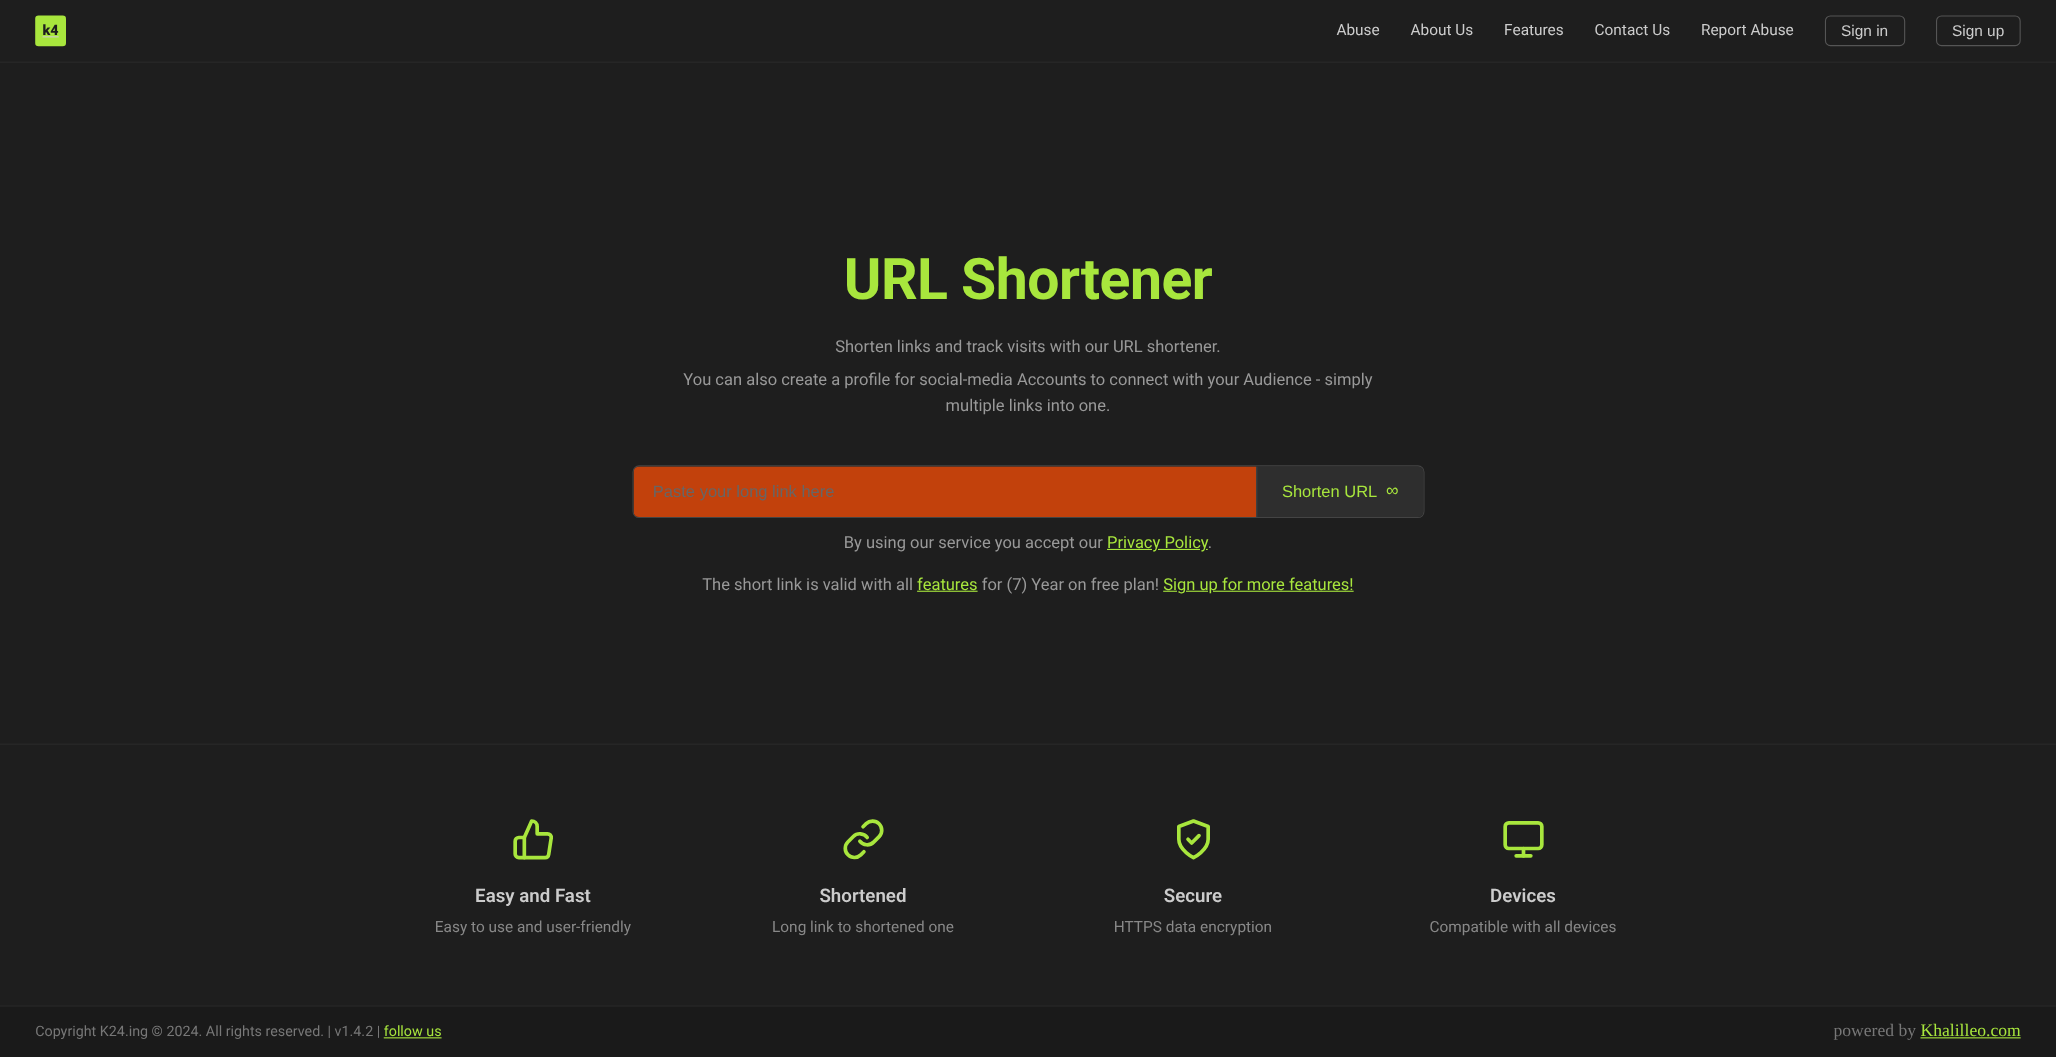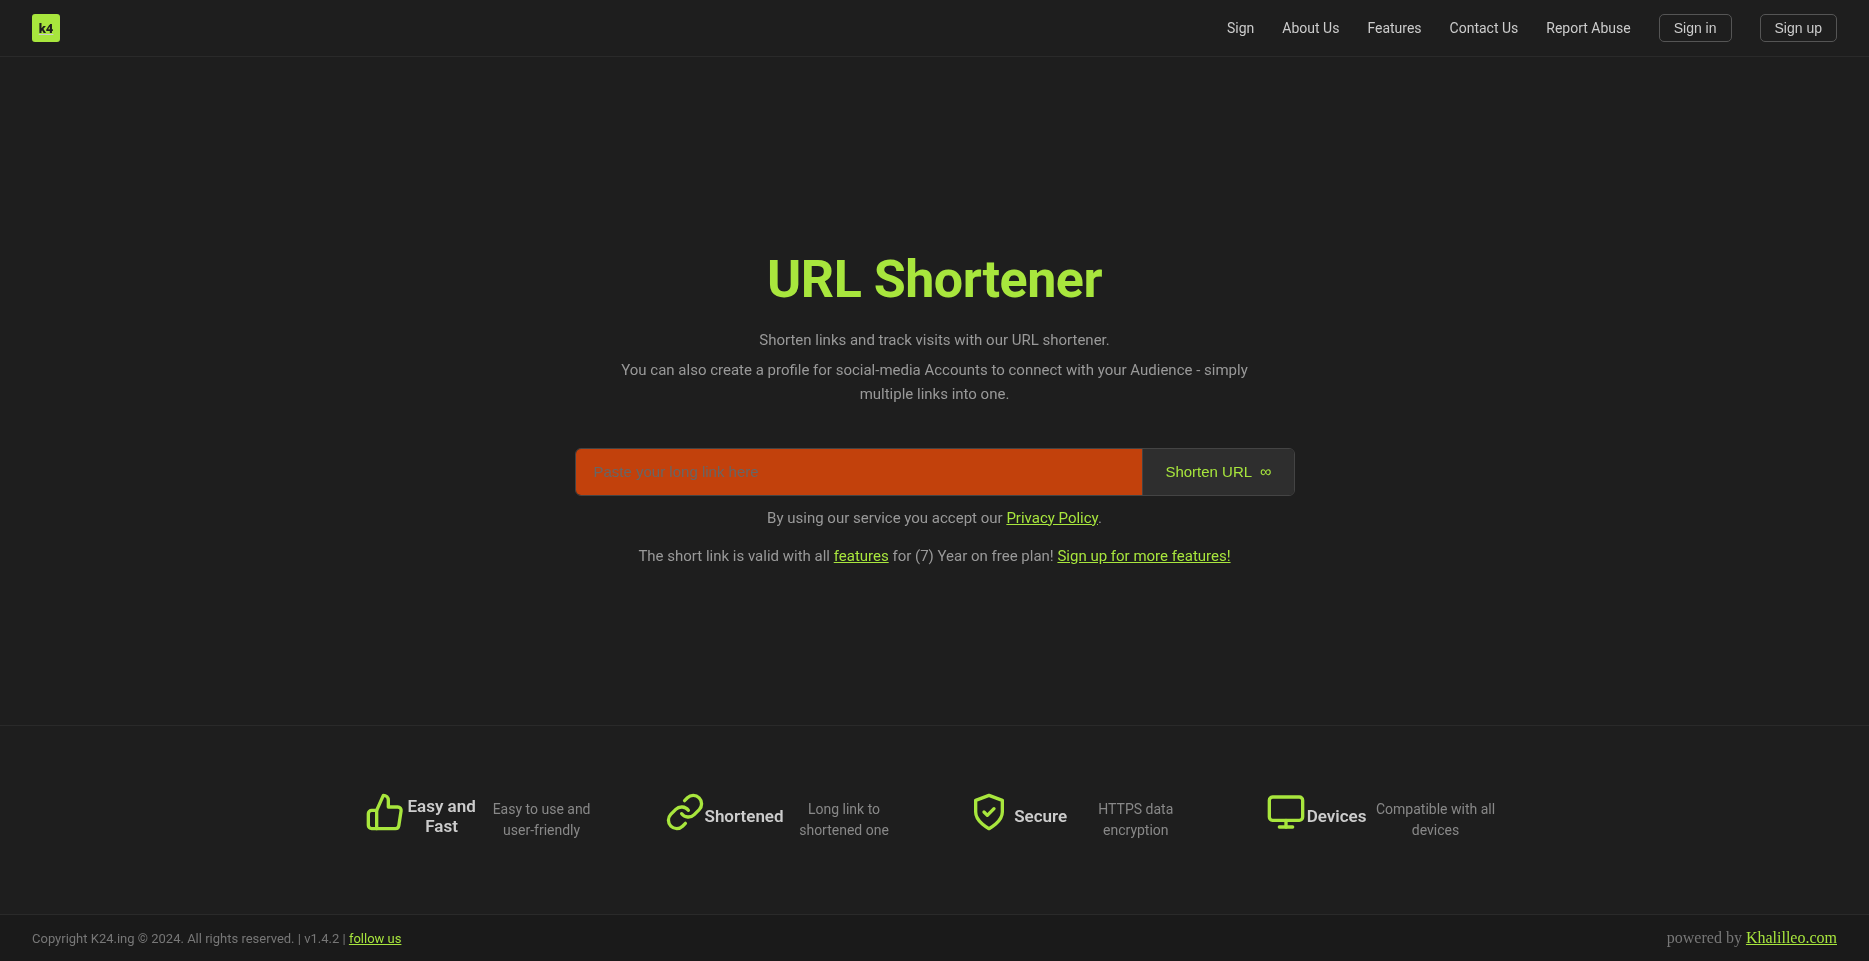--- a/index.html
+++ b/index.html
@@ -171,21 +171,21 @@
       gap: 0;
       padding: 60px 40px 60px;
       background-color: #1e1e1e;
       border-top: 1px solid #2a2a2a;
     }
 
     .feature-item {
       flex: 1;
       max-width: 300px;
       display: flex;
-      flex-direction: row;
+      flex-direction: column;
       align-items: center;
       text-align: center;
       padding: 0 30px;
     }
 
     .feature-icon {
       width: 52px;
       height: 52px;
       margin-bottom: 16px;
       display: flex;
@@ -247,21 +247,21 @@
 </head>
 <body>
 
 <header>
   <div class="logo">
     <div class="logo-mark">
       <span>k4</span>
     </div>
   </div>
   <nav>
-    <a>Sign</a>
+    <a>Abuse</a>
     <a>About Us</a>
     <a>Features</a>
     <a>Contact Us</a>
     <a>Report Abuse</a>
     <button class="nav-btn">Sign in</button>
     <button class="nav-btn">Sign up</button>
   </nav>
 </header>
 
 <section class="hero">

